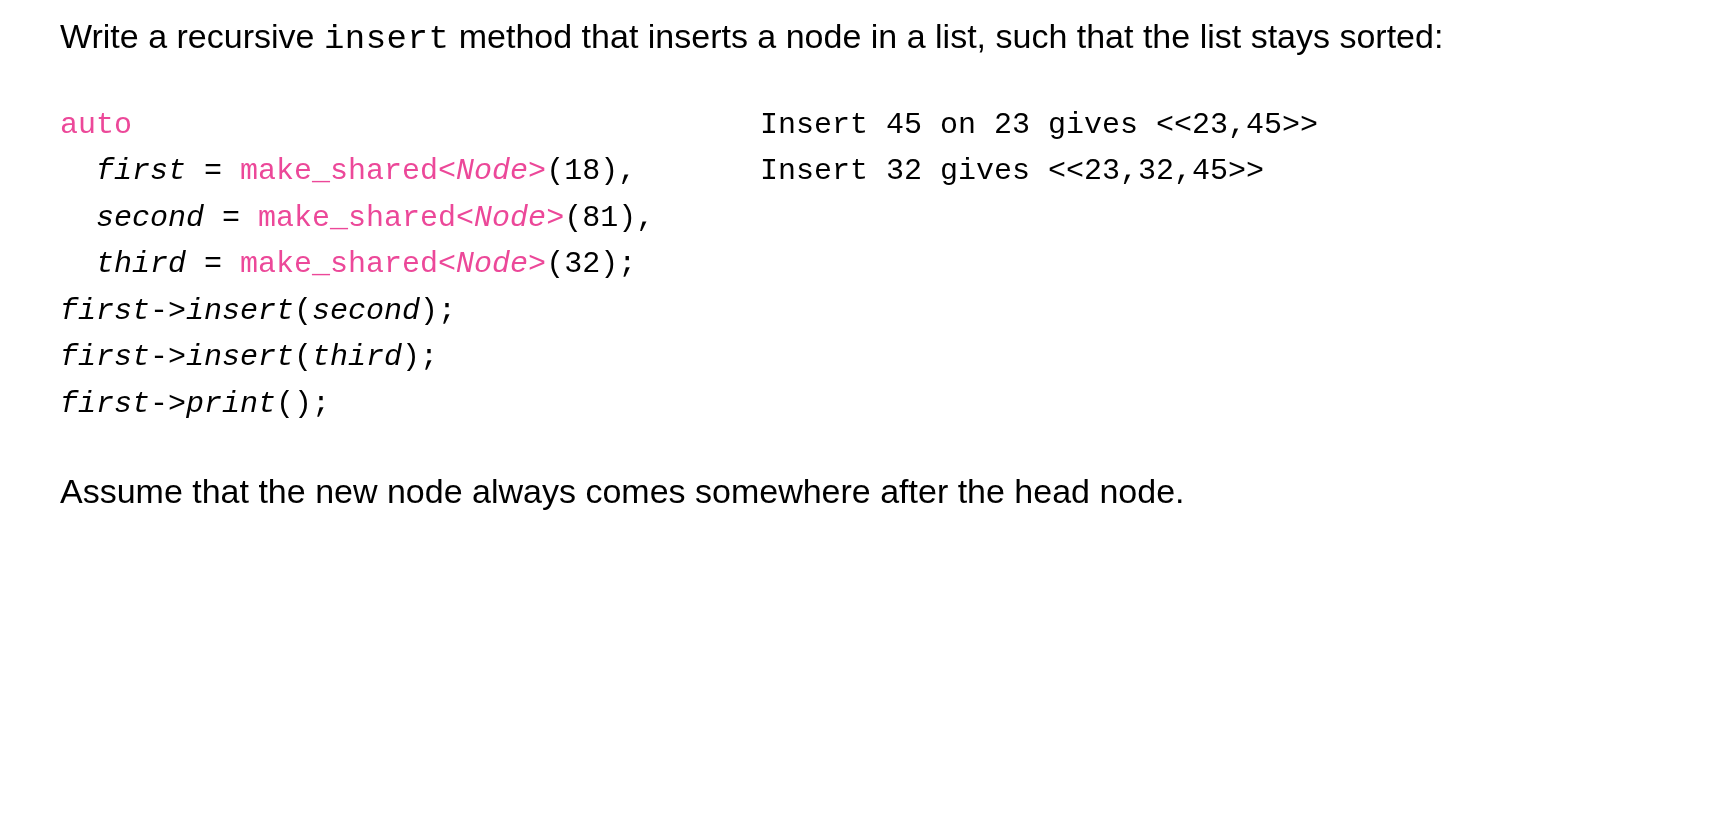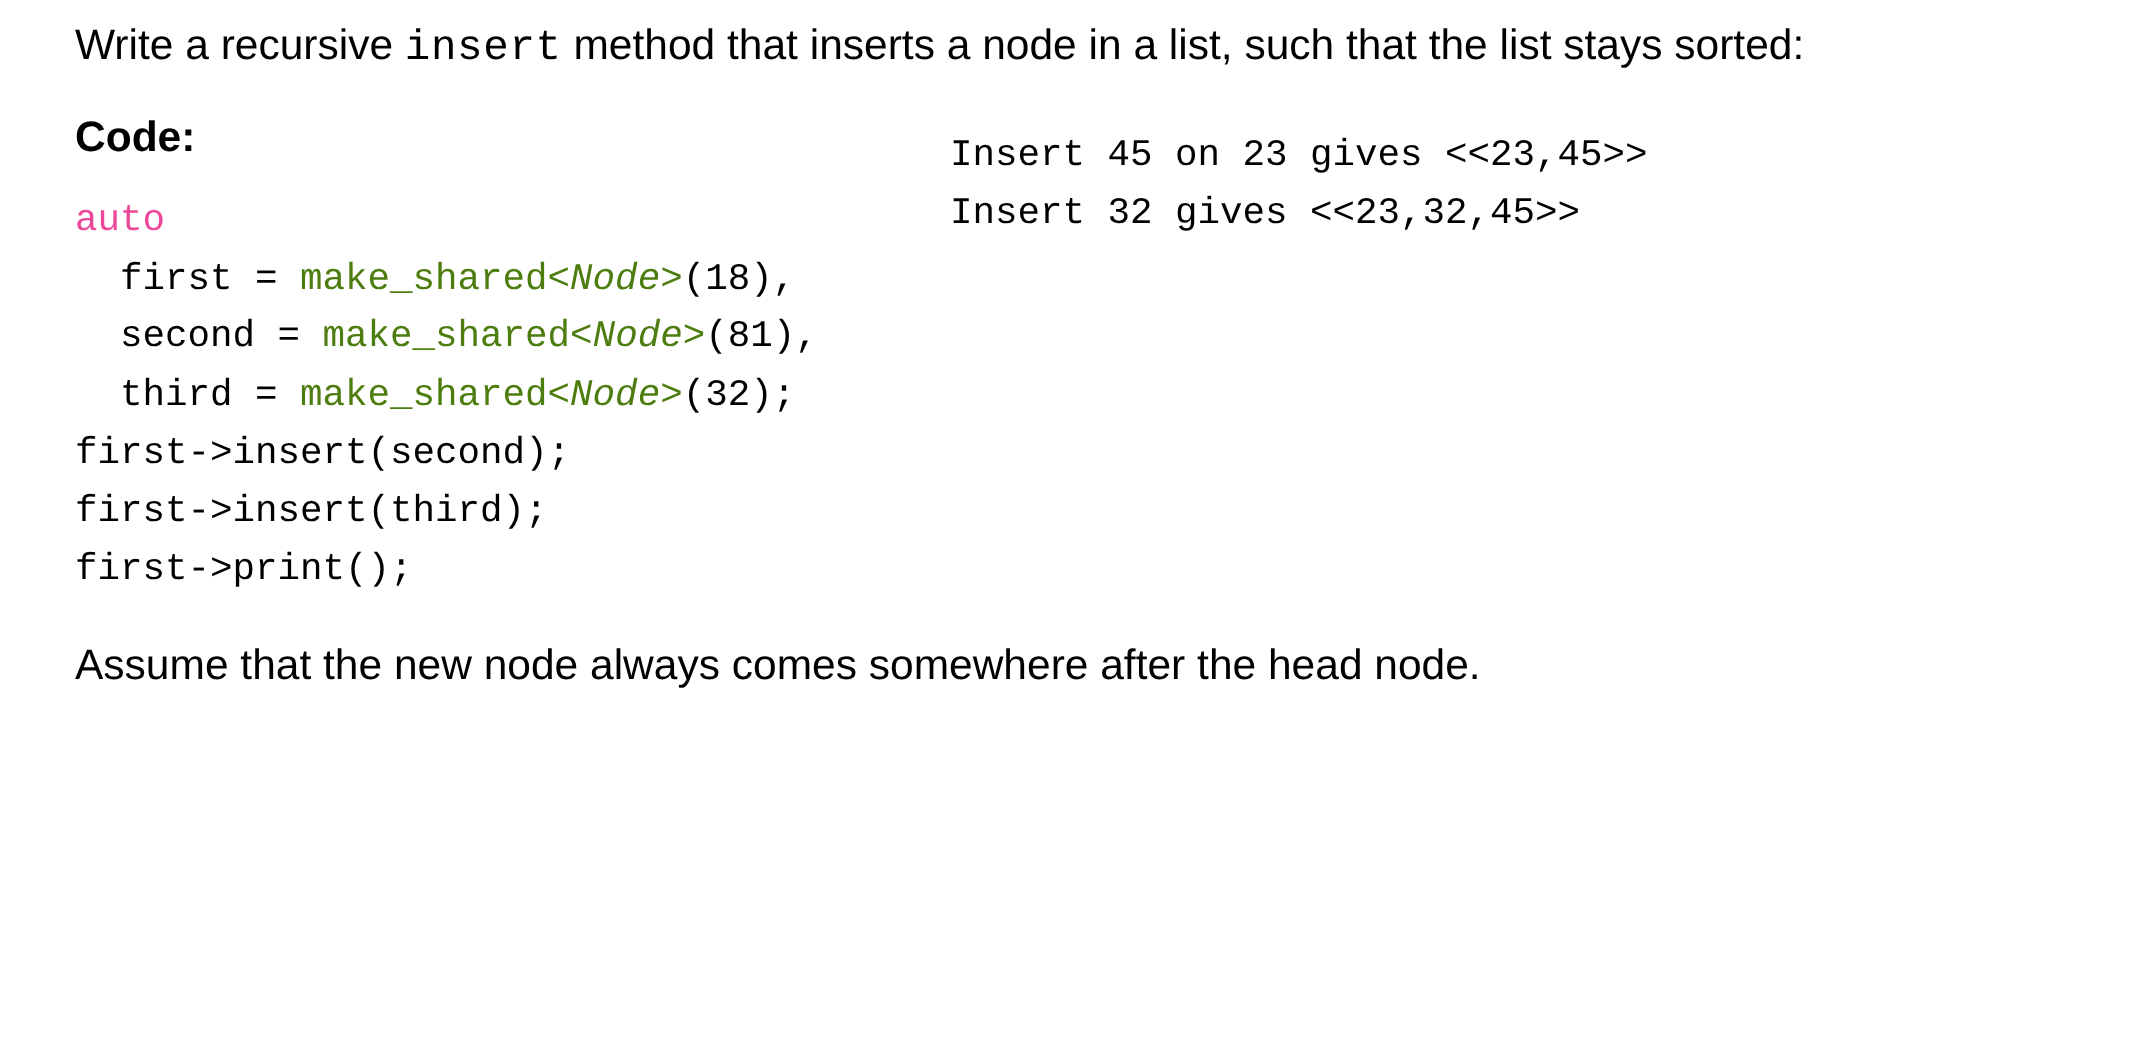--- a/index.html
+++ b/index.html
@@ -37,38 +37,37 @@
   pre.code {
     font-family: "Courier New", Courier, monospace;
     font-size: 30px;
     line-height: 1.55;
     margin: 18px 0 0 0;
     white-space: pre;
   }
   pre.output {
   }
   .kw-auto { color: #ec4899; }       
-  .ident   { }   
-  .call    { color: #4d7c0f; }       
+  .ident   { font-style: italic; }   
+  .call    { color: #ec4899; }       
   .tparam  { font-style: italic; }   
   .para {
-    margin-top: 26px;
+    margin-top: 38px;
   }
 </style>
 </head>
 <body>
 
 <div>
   <span>Write a recursive </span><span class="tt">insert</span><span> method that inserts a node in a list, such that the list stays sorted:</span>
 </div>
 
 <div class="cols">
 
   <div class="col-left">
-    <div class="hdr">Code:</div>
 <pre class="code"><span class="kw-auto">auto</span>
   <span class="ident">first</span><span> = </span><span class="call"><span>make_shared&lt;</span><span class="tparam">Node</span><span>&gt;</span></span><span>(18),</span>
   <span class="ident">second</span><span> = </span><span class="call"><span>make_shared&lt;</span><span class="tparam">Node</span><span>&gt;</span></span><span>(81),</span>
   <span class="ident">third</span><span> = </span><span class="call"><span>make_shared&lt;</span><span class="tparam">Node</span><span>&gt;</span></span><span>(32);</span>
 <span class="ident">first</span><span>-&gt;</span><span class="ident">insert</span><span>(</span><span class="ident">second</span><span>);</span>
 <span class="ident">first</span><span>-&gt;</span><span class="ident">insert</span><span>(</span><span class="ident">third</span><span>);</span>
 <span class="ident">first</span><span>-&gt;</span><span class="ident">print</span><span>();</span></pre>
   </div>
 
   <div class="col-right">

